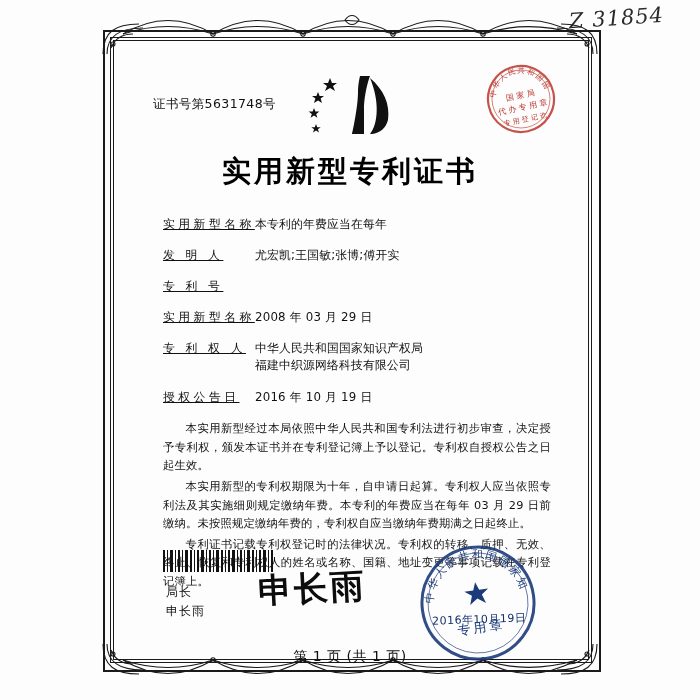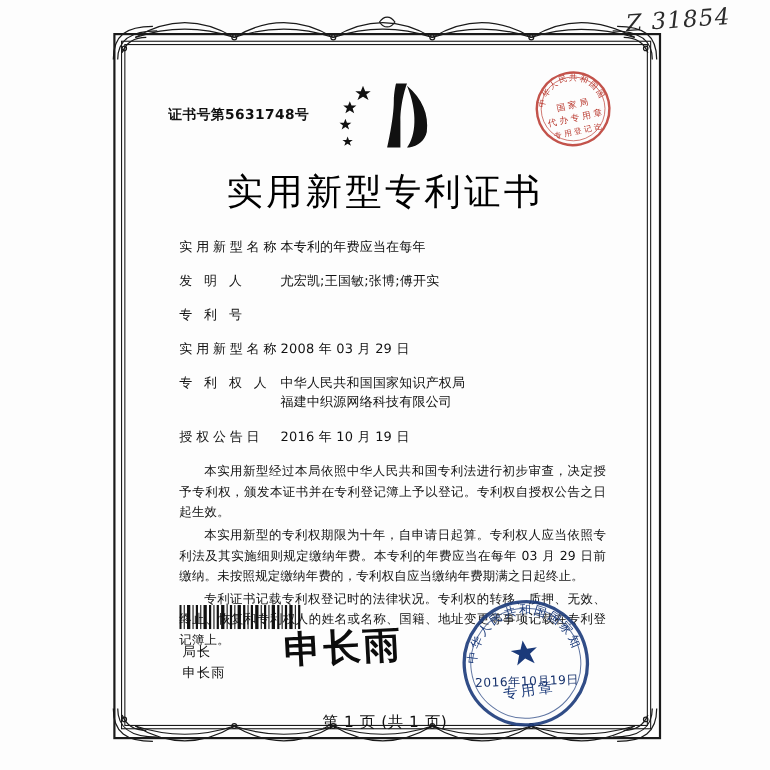--- a/index.html
+++ b/index.html
@@ -89,39 +89,38 @@
   .corner.br { left: 547px; top: 640px; transform: scale(-1,-1); }
 
   
   .cert-number {
     position: absolute;
     left: 153px;
     top: 96px;
     font-family: "DejaVu Sans", sans-serif;
     font-size: 12.5px;
     letter-spacing: 0.4px;
-    font-weight: bold;
   }
 
   .emblem {
     position: absolute;
     left: 300px;
     top: 72px;
     width: 108px;
     height: 68px;
   }
 
   .main-title {
     position: absolute;
     left: 0; right: 0;
     top: 152px;
     text-align: center;
     font-family: "DejaVu Serif", "Liberation Serif", serif;
-    font-weight: normal;
-    font-size: 33px;
+    font-weight: bold;
+    font-size: 29px;
     letter-spacing: 3px;
     color: #000;
   }
 
   
   .seal-top {
     position: absolute;
     left: 484px;
     top: 62px;
     width: 74px;
@@ -141,20 +140,21 @@
   .field-row {
     display: flex;
     align-items: flex-start;
     margin-bottom: 14px;
   }
   .field-label {
     width: 92px;
     flex: 0 0 92px;
     letter-spacing: 3.5px;
     white-space: nowrap;
+    text-decoration: underline;
   }
   .field-value {
     flex: 1;
     letter-spacing: 0.2px;
   }
   .field-value .line2 { display:block; }
 
   
   .body-text {
     position: absolute;

